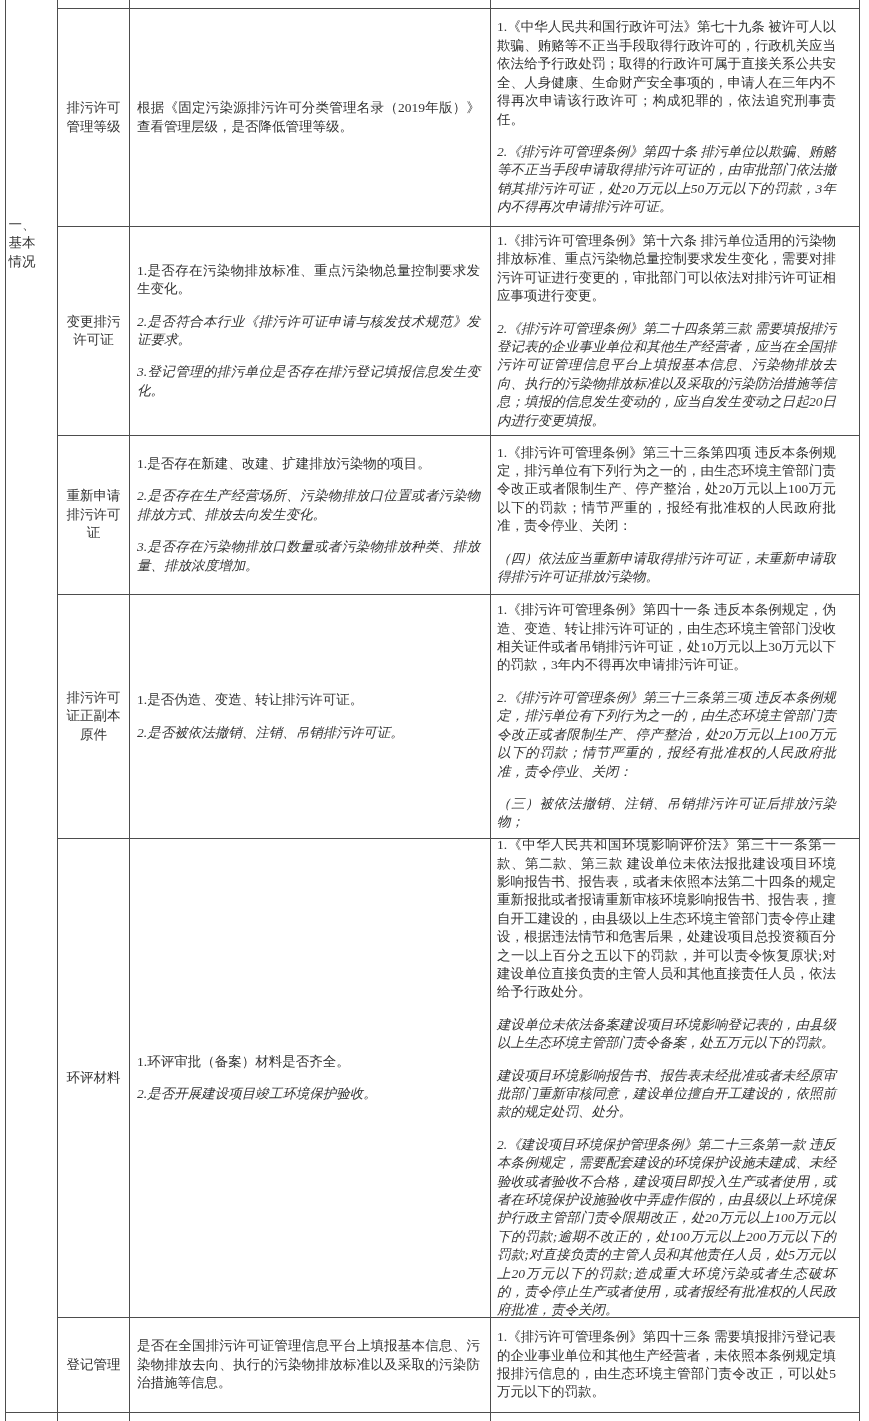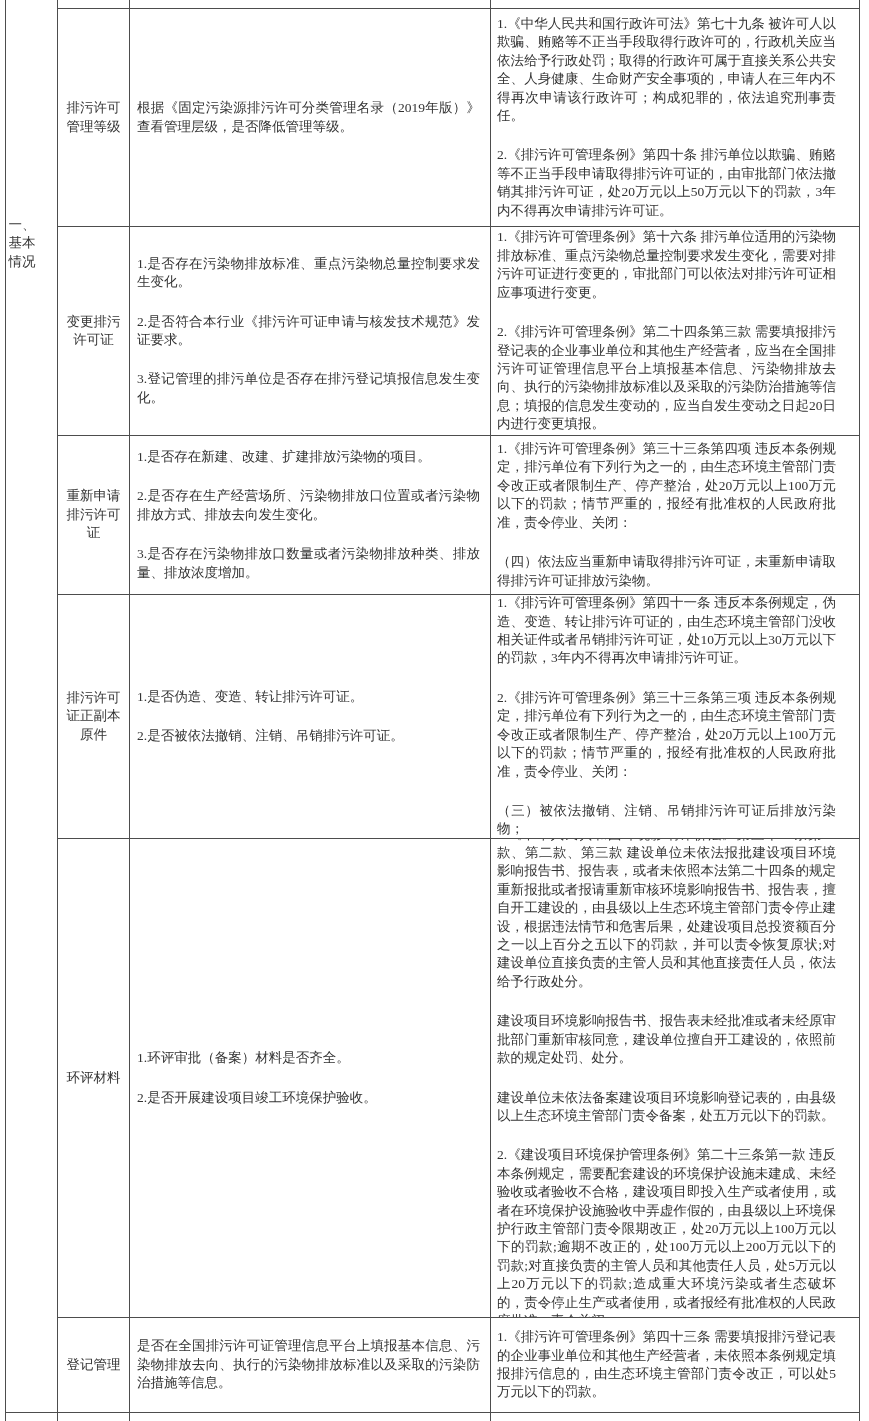--- a/index.html
+++ b/index.html
@@ -29,21 +29,21 @@
     border-left: 1px solid #4d4d4d;
     justify-content: flex-start; 
     padding-top: 216px;
   }
   .catlabel { width: 32px; text-align: center; }
   .lbl { align-items: center; text-align: center; padding: 4px 8px; }
   .lbl span { display: block; width: 55px; }
   .chk { padding: 8px 10px 8px 7px; }
   .leg { padding: 8px 23px 8px 6px; }
   .c p { margin: 0; text-align: justify; }
-  .c p + p { margin-top: 21px; }
+  .c p + p { margin-top: 14px; font-style: italic; }
   .nob { border-bottom: none; }
   .lb { border-left: 1px solid #4d4d4d; }
 </style>
 </head>
 <body>
 
 <div class="tbl">
 
   <div class="c cat">
     <div class="catlabel">一、基本情况</div>
@@ -105,22 +105,22 @@
 
   <div class="c lbl">
       <span>环评材料</span>
     </div>
   <div class="c chk">
     <p>1.环评审批（备案）材料是否齐全。</p>
     <p>2.是否开展建设项目竣工环境保护验收。</p>
   </div>
   <div class="c leg">
     <p>1.《中华人民共和国环境影响评价法》第三十一条第一款、第二款、第三款 建设单位未依法报批建设项目环境影响报告书、报告表，或者未依照本法第二十四条的规定重新报批或者报请重新审核环境影响报告书、报告表，擅自开工建设的，由县级以上生态环境主管部门责令停止建设，根据违法情节和危害后果，处建设项目总投资额百分之一以上百分之五以下的罚款，并可以责令恢复原状;对建设单位直接负责的主管人员和其他直接责任人员，依法给予行政处分。</p>
+    <p>建设单位未依法备案建设项目环境影响登记表的，由县级以上生态环境主管部门责令备案，处五万元以下的罚款。</p>
     <p>建设项目环境影响报告书、报告表未经批准或者未经原审批部门重新审核同意，建设单位擅自开工建设的，依照前款的规定处罚、处分。</p>
-    <p>建设单位未依法备案建设项目环境影响登记表的，由县级以上生态环境主管部门责令备案，处五万元以下的罚款。</p>
     <p>2.《建设项目环境保护管理条例》第二十三条第一款 违反本条例规定，需要配套建设的环境保护设施未建成、未经验收或者验收不合格，建设项目即投入生产或者使用，或者在环境保护设施验收中弄虚作假的，由县级以上环境保护行政主管部门责令限期改正，处20万元以上100万元以下的罚款;逾期不改正的，处100万元以上200万元以下的罚款;对直接负责的主管人员和其他责任人员，处5万元以上20万元以下的罚款;造成重大环境污染或者生态破坏的，责令停止生产或者使用，或者报经有批准权的人民政府批准，责令关闭。</p>
   </div>
 
   <div class="c lbl">
       <span>登记管理</span>
     </div>
   <div class="c chk">
     <p>是否在全国排污许可证管理信息平台上填报基本信息、污染物排放去向、执行的污染物排放标准以及采取的污染防治措施等信息。</p>
   </div>
   <div class="c leg">

